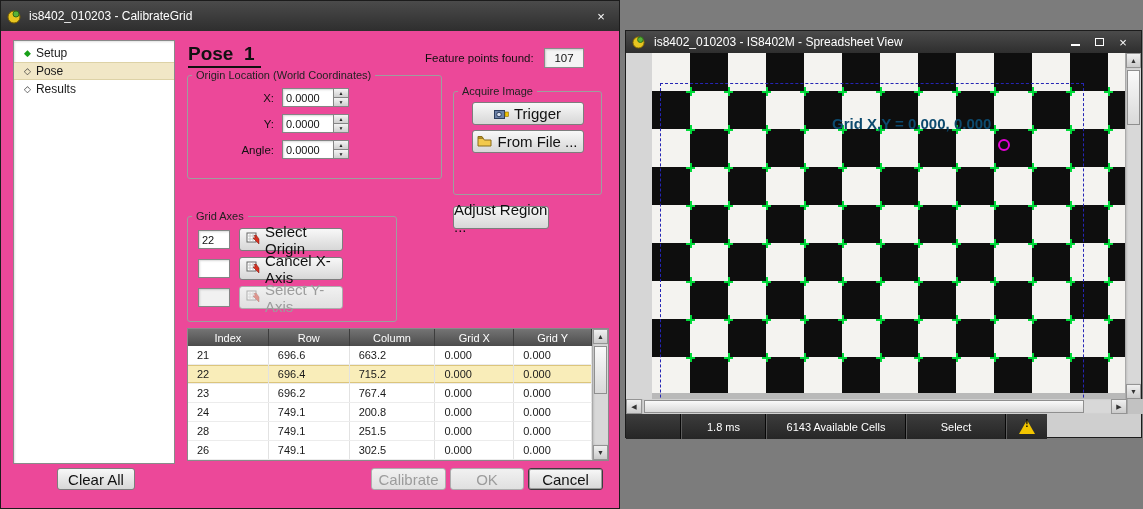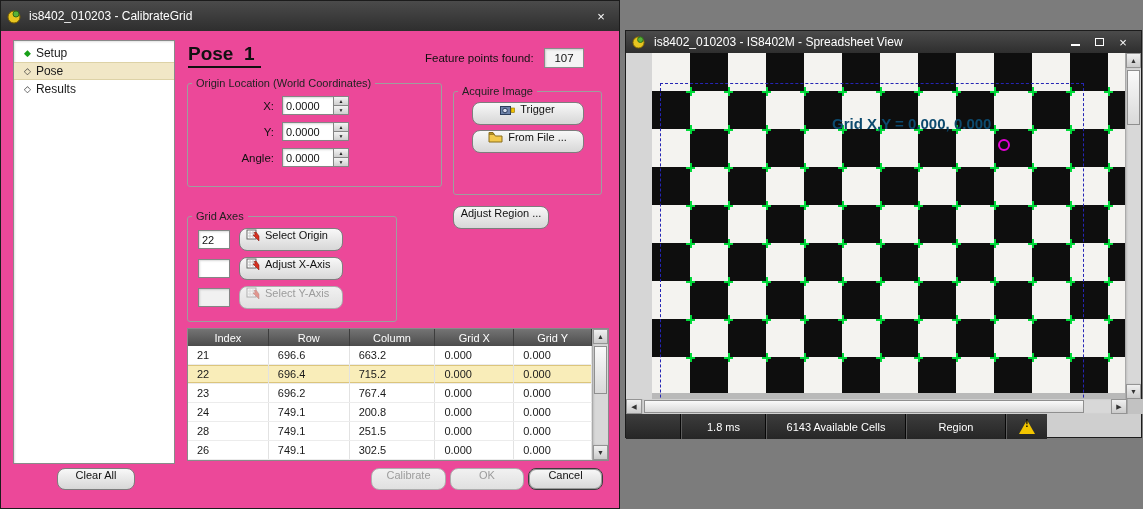--- a/index.html
+++ b/index.html
@@ -23,33 +23,33 @@
   .tree-item.selected { background:#f1e7c6; box-shadow:inset 0 1px 0 #ddd2a6, inset 0 -1px 0 #ddd2a6; }
   .bullet { font-size:9px; line-height:9px; color:#333; }
   .bullet.filled { color:#18a018; }
 
   .pose-heading { position:absolute; left:187px; top:42px; font-size:19px; font-weight:bold; color:#111; border-bottom:2px solid #111; padding:0 6px 1px 0; white-space:pre; }
   .fp-label { position:absolute; left:424px; top:51px; font-size:11.5px; color:#111; }
   .fp-box { position:absolute; left:543px; top:47px; width:40px; height:20px; background:#f4f4f4; border:1px solid #8a8a8a; box-shadow:inset 1px 1px 2px rgba(0,0,0,.15); font-size:11.5px; display:flex; align-items:center; justify-content:center; color:#111; }
 
   fieldset { position:absolute; border:1px solid #9e9e9e; border-radius:3px; }
   fieldset legend { font-size:11px; color:#222; padding:0 4px; margin-left:4px; }
-  .fs-origin { left:186px; top:76px; width:255px; height:110px; }
+  .fs-origin { left:186px; top:68px; width:255px; height:110px; }
   .fs-acquire { left:452px; top:84px; width:149px; height:110px; }
   .fs-gridaxes { left:186px; top:209px; width:210px; height:112px; }
 
   .frow { display:flex; align-items:center; margin:7px 10px; }
   .frow .flabel { width:76px; text-align:right; margin-right:8px; font-size:11.5px; color:#111; }
   .spin-field { display:flex; }
   .spin-input { width:52px; height:19px; border:1px solid #858585; box-shadow:inset 1px 1px 2px rgba(0,0,0,.15); font-family:"Liberation Sans",sans-serif; font-size:11px; padding:0 3px; background:#fff; color:#111; }
   .spin-btns { display:flex; flex-direction:column; width:15px; height:19px; }
   .spin-up,.spin-down { flex:1; background:linear-gradient(#f4f4f4,#cfcfcf); border:1px solid #858585; border-left:none; display:flex; align-items:center; justify-content:center; font-size:5px; color:#222; }
   .spin-down { border-top:none; }
 
-  .btn { background:linear-gradient(#f8f8f8,#d7d7d7); border:1px solid #7d7d7d; border-radius:8px; font-family:"Liberation Sans",sans-serif; font-size:11px; color:#111; display:flex; justify-content:center; gap:5px; cursor:default; }
+  .btn { background:linear-gradient(#f8f8f8,#d7d7d7); border:1px solid #7d7d7d; border-radius:3px; font-family:"Liberation Sans",sans-serif; font-size:15px; color:#111; display:flex; align-items:center; justify-content:center; gap:5px; cursor:default; }
   .btn.disabled { color:#9c9c9c; border-color:#adadad; background:linear-gradient(#f1f1f1,#e0e0e0); }
   .btn.disabled svg { opacity:.45; }
   .acq-btn { width:112px; height:23px; margin:5px auto; }
   .ga-row { display:flex; align-items:center; margin:6px 10px; gap:9px; }
   .ga-input { width:32px; height:19px; border:1px solid #858585; box-shadow:inset 1px 1px 2px rgba(0,0,0,.15); font-family:"Liberation Sans",sans-serif; font-size:11px; padding:0 3px; background:#fff; color:#111; }
   .ga-input.dim { background:#f1f1f1; }
   .ga-btn { width:104px; height:23px; justify-content:flex-start; padding-left:6px; }
   .adjust-btn { position:absolute; left:452px; top:205px; width:96px; height:23px; }
 
   
@@ -209,21 +209,21 @@
       </div>
     </div>
     <div class="ga-row">
       <input class="ga-input" value="" style="">
       <div class="btn ga-btn">
         <span><svg width="14" height="13" viewBox="0 0 14 13">
               <rect x="1" y="1" width="9" height="9" fill="#fff" stroke="#666"></rect>
               <path d="M1 4 H10 M1 7 H10 M4 1 V10 M7 1 V10" stroke="#bbb" stroke-width="0.8"></path>
               <path d="M13 12 L7 6 L9.5 5.5 L8 3.5 L10 3 L13 7 Z" fill="#d93020" stroke="#7a150c" stroke-width="0.5"></path>
             </svg></span>
-        <span>Adjust X-Axis</span>
+        <span>Cancel X-Axis</span>
       </div>
     </div>
     <div class="ga-row">
       <input class="ga-input dim" value="" style="">
       <div class="btn ga-btn disabled">
         <span><svg width="14" height="13" viewBox="0 0 14 13">
               <rect x="1" y="1" width="9" height="9" fill="#fff" stroke="#666"></rect>
               <path d="M1 4 H10 M1 7 H10 M4 1 V10 M7 1 V10" stroke="#bbb" stroke-width="0.8"></path>
               <path d="M13 12 L7 6 L9.5 5.5 L8 3.5 L10 3 L13 7 Z" fill="#d93020" stroke="#7a150c" stroke-width="0.5"></path>
             </svg></span>
@@ -442,19 +442,19 @@
       <div class="sthumb" style="top:1px; bottom:1px; left:2px; width:440px;"></div>
     </div>
     <div class="sbtn">▶</div>
   </div>
   <div class="hs-corner"></div>
 
   <div class="statusbar">
     <div class="seg first"></div>
     <div class="seg seg-time">1.8 ms</div>
     <div class="seg seg-cells">6143 Available Cells</div>
-    <div class="seg seg-status">Region</div>
+    <div class="seg seg-status">Select</div>
     <div class="seg seg-warn">
       <span class="warn-tri"></span>
       <span class="warn-mark">!</span>
     </div>
   </div>
 </div>
 
 </body></html>

